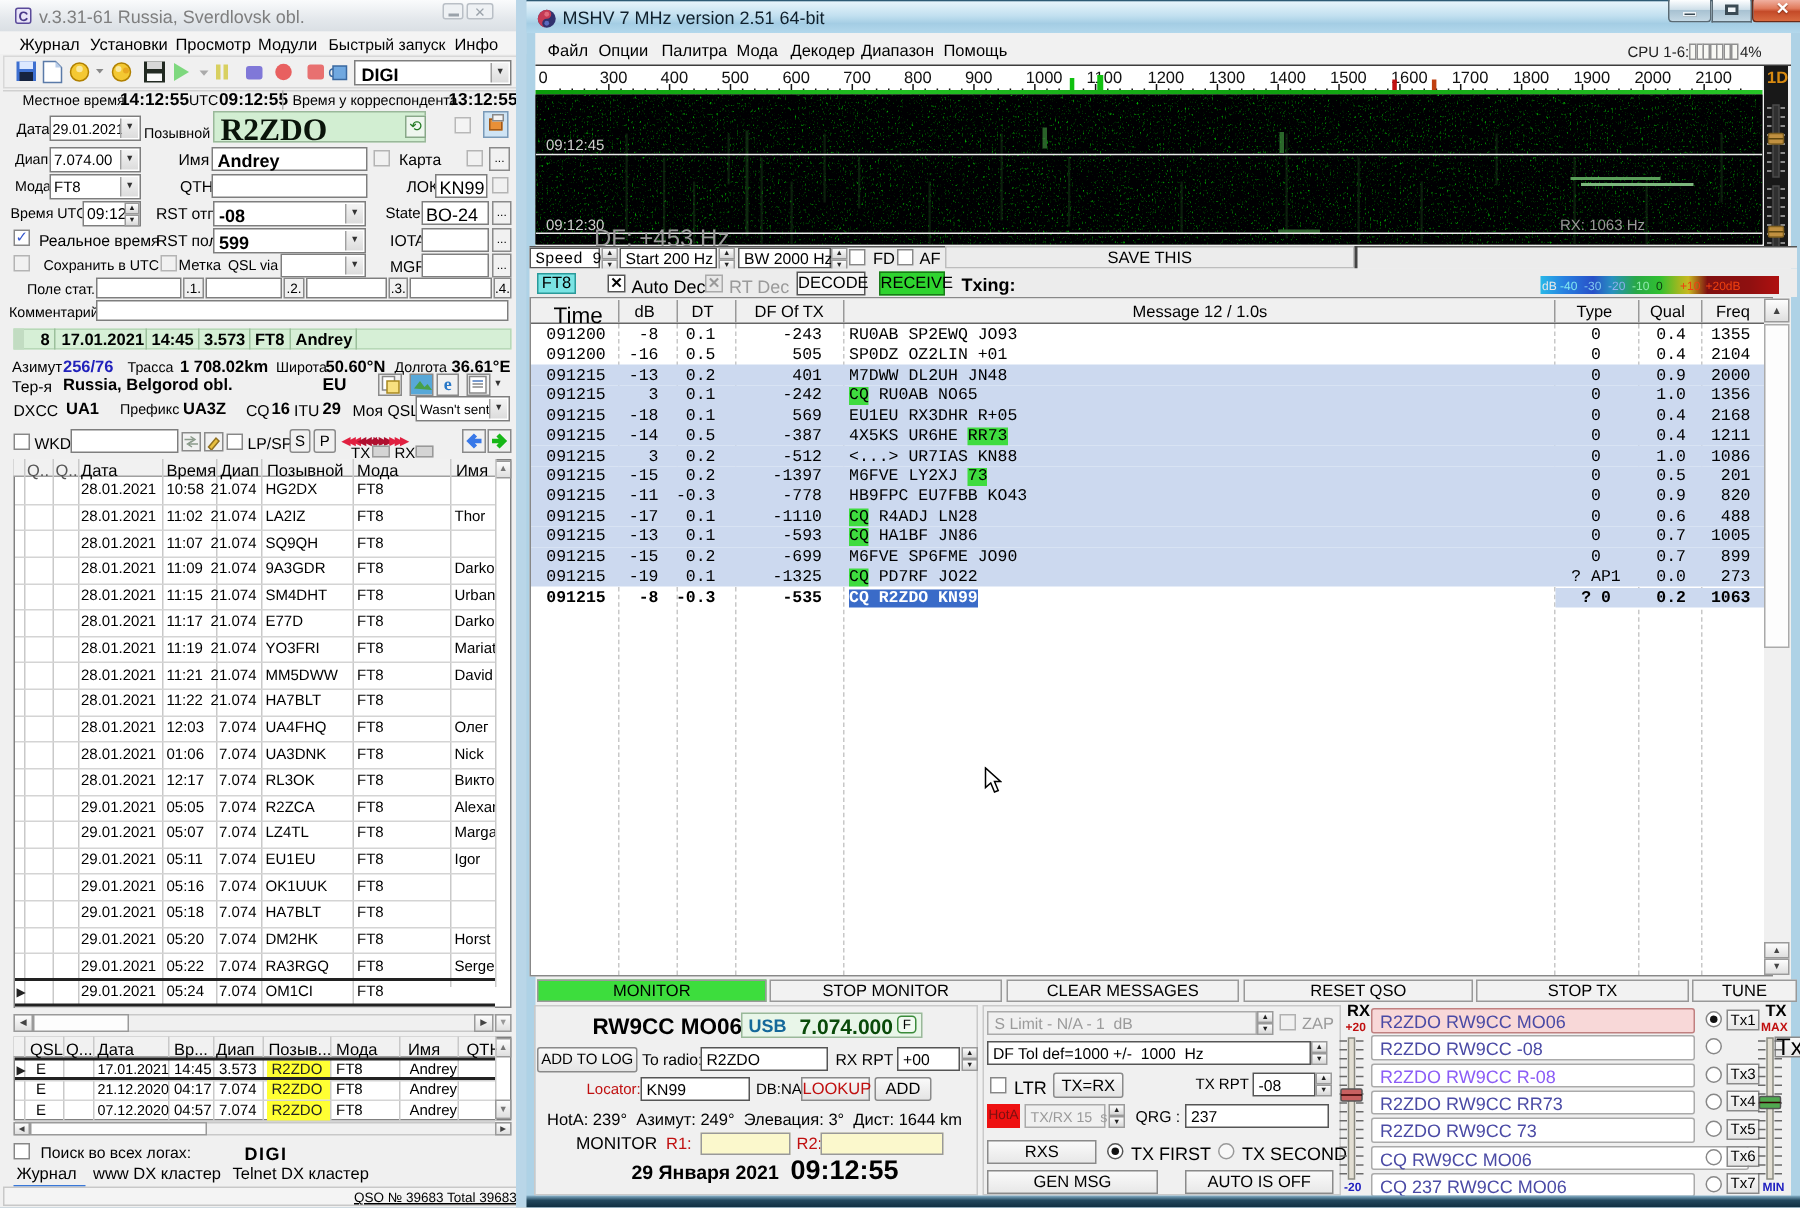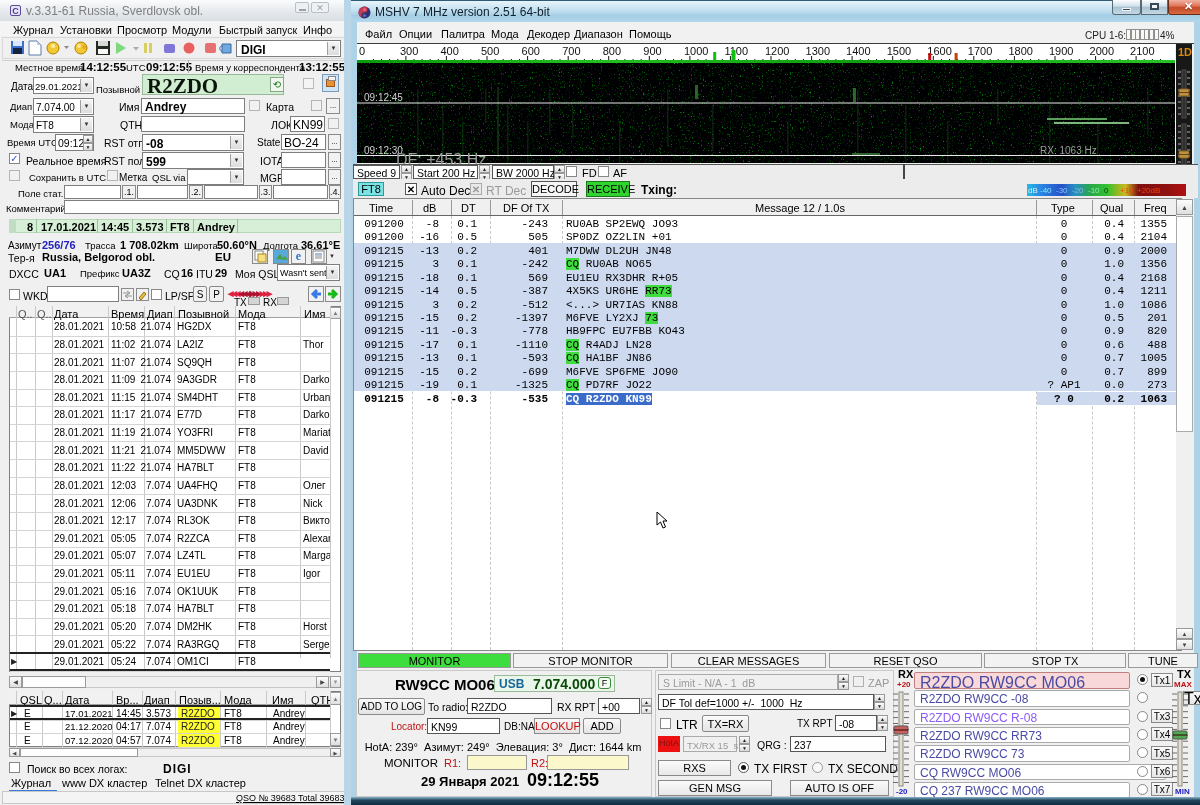--- a/index.html
+++ b/index.html
@@ -346,21 +346,21 @@
       <div class="tcell" style="left:303px;top:462.2px;width:27px"></div>
       <div class="gline" style="left:10px;top:494.3px;width:320px;height:1px;background:#d4d4d4"></div>
       <div class="tcell" style="left:54px;top:479.9px;width:54px">28.01.2021</div>
       <div class="tcell" style="left:111px;top:479.9px;width:32px">12:03</div>
       <div class="tcell" style="left:140px;top:479.9px;width:31px;text-align:right">7.074</div>
       <div class="tcell" style="left:177px;top:479.9px;width:57px">UA4FHQ</div>
       <div class="tcell" style="left:238px;top:479.9px;width:60px">FT8</div>
       <div class="tcell" style="left:303px;top:479.9px;width:27px">Олег</div>
       <div class="gline" style="left:10px;top:511.9px;width:320px;height:1px;background:#d4d4d4"></div>
       <div class="tcell" style="left:54px;top:497.5px;width:54px">28.01.2021</div>
-      <div class="tcell" style="left:111px;top:497.5px;width:32px">12:06</div>
+      <div class="tcell" style="left:111px;top:497.5px;width:32px">01:06</div>
       <div class="tcell" style="left:140px;top:497.5px;width:31px;text-align:right">7.074</div>
       <div class="tcell" style="left:177px;top:497.5px;width:57px">UA3DNK</div>
       <div class="tcell" style="left:238px;top:497.5px;width:60px">FT8</div>
       <div class="tcell" style="left:303px;top:497.5px;width:27px">Nick</div>
       <div class="gline" style="left:10px;top:529.6px;width:320px;height:1px;background:#d4d4d4"></div>
       <div class="tcell" style="left:54px;top:515.1px;width:54px">28.01.2021</div>
       <div class="tcell" style="left:111px;top:515.1px;width:32px">12:17</div>
       <div class="tcell" style="left:140px;top:515.1px;width:31px;text-align:right">7.074</div>
       <div class="tcell" style="left:177px;top:515.1px;width:57px">RL3OK</div>
       <div class="tcell" style="left:238px;top:515.1px;width:60px">FT8</div>
@@ -745,21 +745,21 @@
       <line x1="2" y1="94" x2="5" y2="94" stroke="#b0b0b0"></line>
       <line x1="11" y1="94" x2="14" y2="94" stroke="#b0b0b0"></line>
       <line x1="2" y1="100" x2="5" y2="100" stroke="#b0b0b0"></line>
       <line x1="11" y1="100" x2="14" y2="100" stroke="#b0b0b0"></line>
       <line x1="2" y1="106" x2="5" y2="106" stroke="#b0b0b0"></line>
       <line x1="11" y1="106" x2="14" y2="106" stroke="#b0b0b0"></line>
       <rect x="3" y="89" width="10" height="7" rx="1" fill="#c09040" stroke="#806020"></rect>
       <line x1="3" y1="92.5" x2="13" y2="92.5" stroke="#604810"></line>
     </svg>
     <div class="a" style="left:2px;top:164px;width:845px;height:15px;background:#ececec;border-top:1px solid #555"></div>
-    <div class="a" style="left:2px;top:165px;width:47px;height:14px;background:#fff;border:1px solid #555;">
+    <div class="a" style="left:2px;top:165px;width:47px;height:14px;background:#fff;border:1px solid #555;font-family:Liberation Mono, monospace;">
       <span style="position:absolute;left:3px;top:0.5px;font-size:10.5px;white-space:nowrap">Speed 9</span>
     </div>
     <div class="spin" style="left:50px;top:165px;height:14px;width:11px">
       <div>▲</div>
       <div>▼</div>
     </div>
     <div class="a" style="left:62px;top:165px;width:65px;height:14px;background:#fff;border:1px solid #555;">
       <span style="position:absolute;left:3px;top:0.5px;font-size:10.5px;white-space:nowrap">Start 200 Hz</span>
     </div>
     <div class="spin" style="left:128px;top:165px;height:14px;width:11px">
@@ -770,20 +770,21 @@
       <span style="position:absolute;left:3px;top:0.5px;font-size:10.5px;white-space:nowrap">BW 2000 Hz</span>
     </div>
     <div class="spin" style="left:203px;top:165px;height:14px;width:11px">
       <div>▲</div>
       <div>▼</div>
     </div>
     <div class="cb" style="left:215px;top:166px"></div>
     <div class="a" style="left:231px;top:167px;font-size:11px">FD</div>
     <div class="cb" style="left:247px;top:166px"></div>
     <div class="a" style="left:262px;top:167px;font-size:11px">AF</div>
+    <div class="a" style="left:279px;top:164px;width:273px;height:15px;background:#ececec;border:1px solid #bdbdbd;text-align:center;font-size:11px;line-height:14px">SAVE THIS</div>
     <div class="a" style="left:552px;top:164px;width:2px;height:15px;background:#444"></div>
     <div class="a" style="left:2px;top:179px;width:845px;height:19px;background:#ececec"></div>
     <div class="a" style="left:7px;top:182px;width:26px;height:14px;background:#7ae4e4;border:1px solid #2a9a9a;text-align:center;font-size:11px;line-height:13px">FT8</div>
     <div class="a" style="left:54px;top:183px;width:12px;height:12px;background:#fff;border:1px solid #555;text-align:center;font-size:10px;line-height:11px;font-weight:bold">✕</div>
     <div class="a" style="left:70px;top:184px;font-size:12px">Auto Dec</div>
     <div class="a" style="left:119px;top:183px;width:12px;height:12px;background:#e8e8e8;border:1px solid #aaa;text-align:center;font-size:10px;line-height:11px;font-weight:bold;color:#999">✕</div>
     <div class="a" style="left:135px;top:184px;font-size:12px;color:#9a9a9a">RT Dec</div>
     <div class="a" style="left:180px;top:181px;width:46px;height:16px;background:#f6f6f6;border:1px solid #555;text-align:center;font-size:11px;line-height:15px">DECODE</div>
     <div class="a" style="left:235px;top:181px;width:44px;height:16px;background:#2fd42f;border:1px solid #1a7a1a;text-align:left;font-size:11px;line-height:15px">RECEIVE</div>
     <div class="a" style="left:290px;top:183px;font-size:12px;font-weight:bold">Txing:</div>
@@ -805,21 +806,21 @@
     <div class="a" style="left:139px;top:200px;width:1px;height:15px;background:#999"></div>
     <div class="a" style="left:139px;top:216px;width:1px;height:434px;border-left:1px dashed #c8c8c8"></div>
     <div class="a" style="left:211px;top:200px;width:1px;height:15px;background:#999"></div>
     <div class="a" style="left:211px;top:216px;width:1px;height:434px;border-left:1px dashed #c8c8c8"></div>
     <div class="a" style="left:685px;top:200px;width:1px;height:15px;background:#999"></div>
     <div class="a" style="left:685px;top:216px;width:1px;height:434px;border-left:1px dashed #c8c8c8"></div>
     <div class="a" style="left:741px;top:200px;width:1px;height:15px;background:#999"></div>
     <div class="a" style="left:741px;top:216px;width:1px;height:434px;border-left:1px dashed #c8c8c8"></div>
     <div class="a" style="left:783px;top:200px;width:1px;height:15px;background:#999"></div>
     <div class="a" style="left:783px;top:216px;width:1px;height:434px;border-left:1px dashed #c8c8c8"></div>
-    <div class="a" style="left:18px;top:202px;font-size:11px">Time</div>
+    <div class="a" style="left:18px;top:202px;font-size:15px">Time</div>
     <div class="a" style="left:72px;top:202px;font-size:11px">dB</div>
     <div class="a" style="left:110px;top:202px;font-size:11px">DT</div>
     <div class="a" style="left:152px;top:202px;font-size:11px">DF Of TX</div>
     <div class="a" style="left:404px;top:202px;font-size:11px">Message 12 / 1.0s</div>
     <div class="a" style="left:700px;top:202px;font-size:11px">Type</div>
     <div class="a" style="left:749px;top:202px;font-size:11px">Qual</div>
     <div class="a" style="left:793px;top:202px;font-size:11px">Freq</div>
     <div class="a mono" style="left:5px;top:217.7px;width:56px;text-align:center;font-size:11px;">091200</div>
     <div class="a mono" style="left:61px;top:217.7px;width:27px;text-align:right;font-size:11px;">-8</div>
     <div class="a mono" style="left:90px;top:217.7px;width:36px;text-align:right;font-size:11px;">0.1</div>
@@ -1074,21 +1075,21 @@
       <line x1="1" y1="80.7" x2="6" y2="80.7" stroke="#6a6a6a"></line>
       <line x1="12" y1="80.7" x2="17" y2="80.7" stroke="#6a6a6a"></line>
       <line x1="1" y1="86.60000000000001" x2="6" y2="86.60000000000001" stroke="#6a6a6a"></line>
       <line x1="12" y1="86.60000000000001" x2="17" y2="86.60000000000001" stroke="#6a6a6a"></line>
       <line x1="1" y1="92.5" x2="6" y2="92.5" stroke="#6a6a6a"></line>
       <line x1="12" y1="92.5" x2="17" y2="92.5" stroke="#6a6a6a"></line>
       <rect x="2" y="36" width="14" height="8" rx="1" fill="#c86060" stroke="#555"></rect>
       <line x1="2" y1="40" x2="16" y2="40" stroke="#300"></line>
     </svg>
     <div class="a" style="left:563px;top:672.0px;width:216px;height:16.5px;background:#f8d8d8;border:1px solid #c08080;border-radius:2px">
-      <span style="position:absolute;left:5px;top:1px;font-size:16px;color:#4a4aa5">R2ZDO RW9CC MO06</span>
+      <span style="position:absolute;left:5px;top:1px;font-size:12px;color:#4a4aa5">R2ZDO RW9CC MO06</span>
     </div>
     <div class="a" style="left:786px;top:674.0px;width:11px;height:11px;border:1px solid #888;border-radius:50%;background:#fff"></div>
     <div class="a" style="left:789px;top:677.0px;width:5px;height:5px;border-radius:50%;background:#111"></div>
     <div class="a g3" style="left:800px;top:672.5px;width:22px;height:14px;text-align:center;font-size:10px;line-height:13px;background:linear-gradient(#fafafa,#e6e6e6)">Tx1</div>
     <div class="a" style="left:563px;top:690.3px;width:216px;height:16.5px;background:#fff;border:1px solid #aaa;border-radius:2px">
       <span style="position:absolute;left:5px;top:1px;font-size:12px;color:#4a4aa5">R2ZDO RW9CC -08</span>
     </div>
     <div class="a" style="left:786px;top:692.3px;width:11px;height:11px;border:1px solid #888;border-radius:50%;background:#fff"></div>
     <div class="a g3" style="left:832px;top:690.8px;width:22px;height:14px;text-align:center;font-size:16px;line-height:13px;background:linear-gradient(#fafafa,#e6e6e6)">Tx2</div>
     <div class="a" style="left:563px;top:708.6px;width:216px;height:16.5px;background:#fff;border:1px solid #aaa;border-radius:2px">

